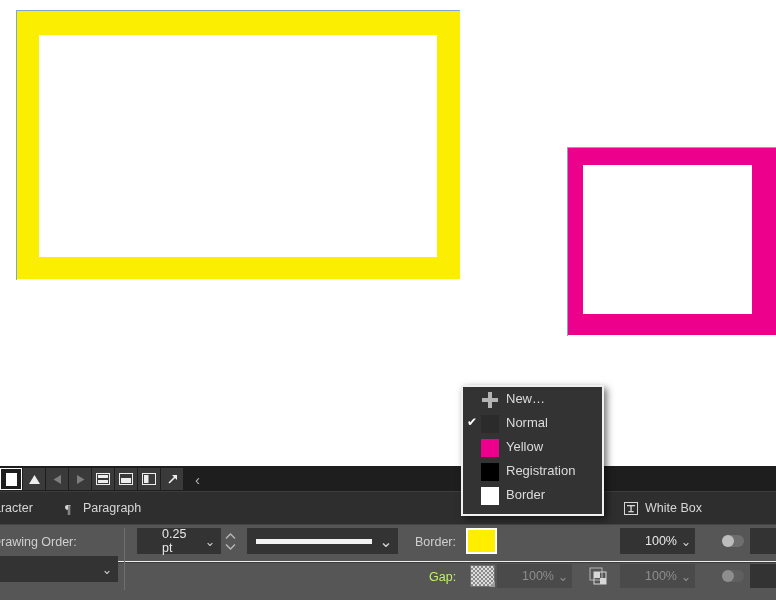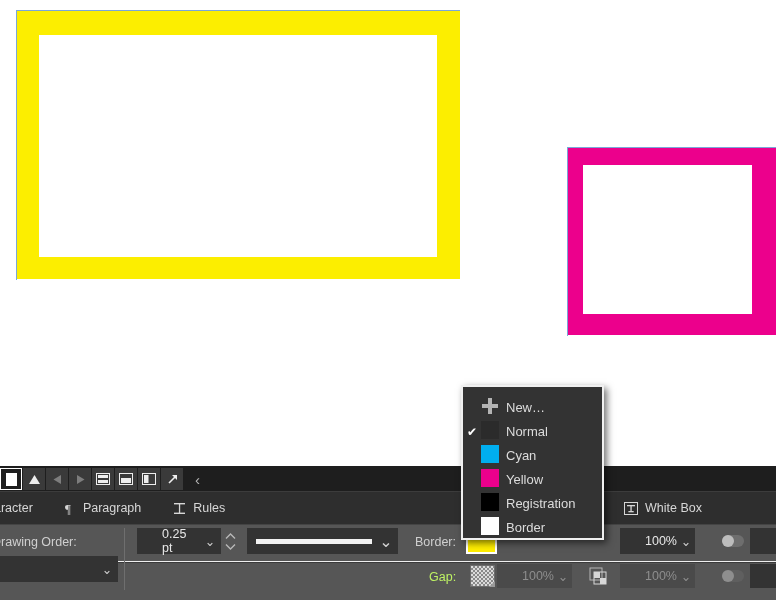--- a/index.html
+++ b/index.html
@@ -94,21 +94,21 @@
   
   .toggle{position:absolute;width:22px;height:12px;border-radius:6px;background:#6e6e6e;}
   .toggle .knob{position:absolute;left:0;top:0;width:12px;height:12px;border-radius:50%;background:#bdbdbd;}
   .toggle.off{background:#5f5f5f;}
   .toggle.off .knob{background:#8e8e8e;}
 
   
   #color-menu{position:absolute;left:461px;top:385px;width:143px;
     background:#333333;border:2px solid #f0f0f0;box-sizing:border-box;
     box-shadow:3px 3px 7px rgba(0,0,0,.55);padding:4px 0 3px 0;}
-  .mi{height:24px;display:flex;align-items:flex-end;color:#dcdcdc;font-size:13px;position:relative;}
+  .mi{height:24px;display:flex;align-items:flex-start;color:#dcdcdc;font-size:13px;position:relative;}
   .mi .chk{width:18px;text-align:center;color:#ffffff;font-size:12px;}
   .mi .msw{width:18px;height:18px;box-sizing:border-box;margin-right:7px;flex:0 0 auto;}
   .mi .plus{width:18px;height:18px;margin-right:7px;position:relative;flex:0 0 auto;}
   .mi .plus::before,.mi .plus::after{content:"";position:absolute;background:#b4b4b4;}
   .mi .plus::before{left:7px;top:1px;width:4px;height:16px;}
   .mi .plus::after{left:1px;top:7px;width:16px;height:4px;}
   .mi .mlabel{white-space:nowrap;}
 </style>
 </head>
 <body>
@@ -195,30 +195,20 @@
 
     <div class="tab">
       <span class="ico">
         <svg width="11" height="13" viewBox="0 0 11 13">
           <text x="0" y="11" font-family="Liberation Serif, serif" font-size="13" fill="#d7d7d7">¶</text>
         </svg>
       </span>
       <span class="mlabel">Paragraph</span>
     </div>
 
-    <div class="tab">
-      <span class="ico">
-        <svg width="13" height="13" viewBox="0 0 13 13">
-          <rect x="1" y="1" width="11" height="1.4" fill="#d7d7d7"></rect>
-          <rect x="1" y="10.6" width="11" height="1.4" fill="#d7d7d7"></rect>
-          <rect x="5.9" y="2" width="1.3" height="9" fill="#d7d7d7"></rect>
-        </svg>
-      </span>
-      <span class="mlabel">Rules</span>
-    </div>
 
 
     <div class="tab" style="margin-left:auto;padding-right:74px;">
       <span class="ico">
         <svg width="14" height="13" viewBox="0 0 14 13">
           <rect x="0.5" y="0.5" width="13" height="12" fill="none" stroke="#d7d7d7"></rect>
           <rect x="3" y="3" width="8" height="1.3" fill="#d7d7d7"></rect>
           <rect x="6.4" y="3" width="1.3" height="7" fill="#d7d7d7"></rect>
           <rect x="4.4" y="9" width="5.3" height="1.3" fill="#d7d7d7"></rect>
         </svg>
@@ -310,25 +300,20 @@
     <span class="plus"></span>
     <span class="mlabel">New…</span>
   </div>
   <div class="mi">
     <span class="chk">✔</span>
     <span class="msw" id="sw-black" style="background: rgb(43, 43, 43);"></span>
     <span class="mlabel">Normal</span>
   </div>
   <div class="mi">
     <span class="chk"></span>
-    <span class="msw" id="sw-cyan" style="background: rgb(0, 174, 239);"></span>
-    <span class="mlabel">Cyan</span>
-  </div>
-  <div class="mi">
-    <span class="chk"></span>
     <span class="msw" id="sw-magenta" style="background: rgb(236, 0, 140);"></span>
     <span class="mlabel">Yellow</span>
   </div>
   <div class="mi">
     <span class="chk"></span>
     <span class="msw" id="sw-registration" style="background: rgb(0, 0, 0);"></span>
     <span class="mlabel">Registration</span>
   </div>
   <div class="mi">
     <span class="chk"></span>

